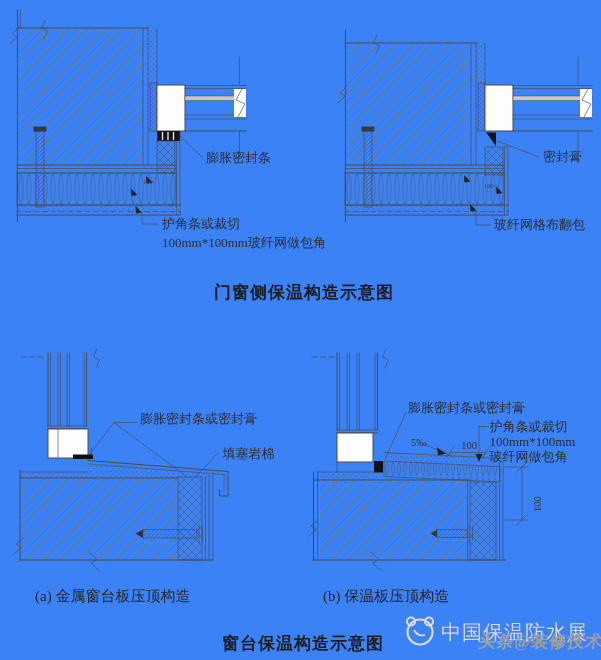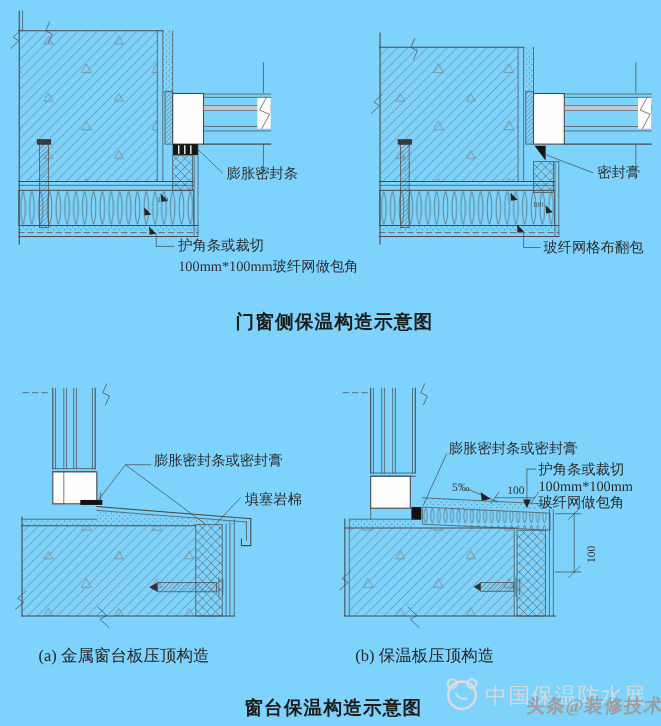--- a/index.html
+++ b/index.html
@@ -1,16 +1,16 @@
 <!DOCTYPE html>
 <html><head>
 <meta charset="utf-8">
 <style>
   html,body{margin:0;padding:0;background:#fff;}
-  .stage{position:relative;width:601px;height:660px;background:#7dd3fc;overflow:hidden;}
+  .stage{position:relative;width:601px;height:660px;background:#3b82f6;overflow:hidden;}
   svg{display:block;}
   text{font-family:"Liberation Serif","DejaVu Serif",serif;}
   .lbl{font-size:13px;fill:#2d2d2d;}
   .cap{font-size:17px;font-weight:600;fill:#1c1c1c;letter-spacing:1px;}
   .scap{font-size:15px;fill:#262626;}
   .dim{font-size:10.5px;fill:#333;}
   .tiny{font-size:6.5px;fill:#444;}
   .wm-light{font-size:20px;letter-spacing:1px;}
   .wm-dark{font-size:17px;font-weight:700;letter-spacing:1px;}
   .ln{stroke:#4a4a4a;stroke-width:1;fill:none;stroke-linecap:square;}

